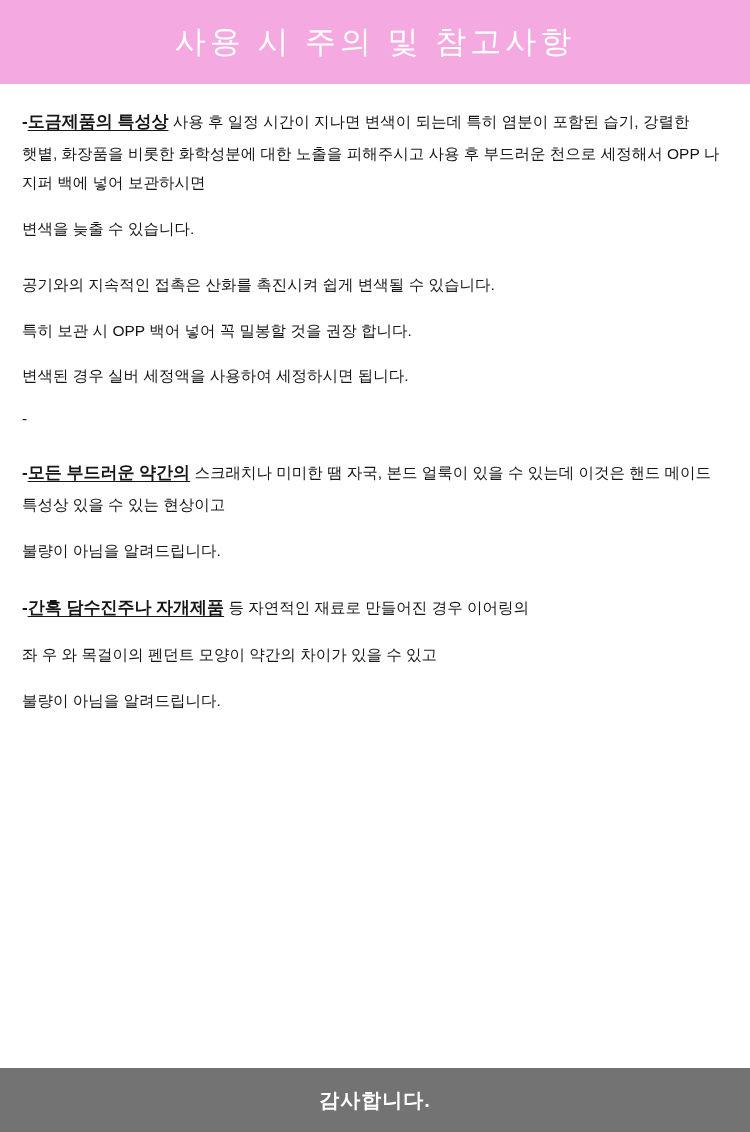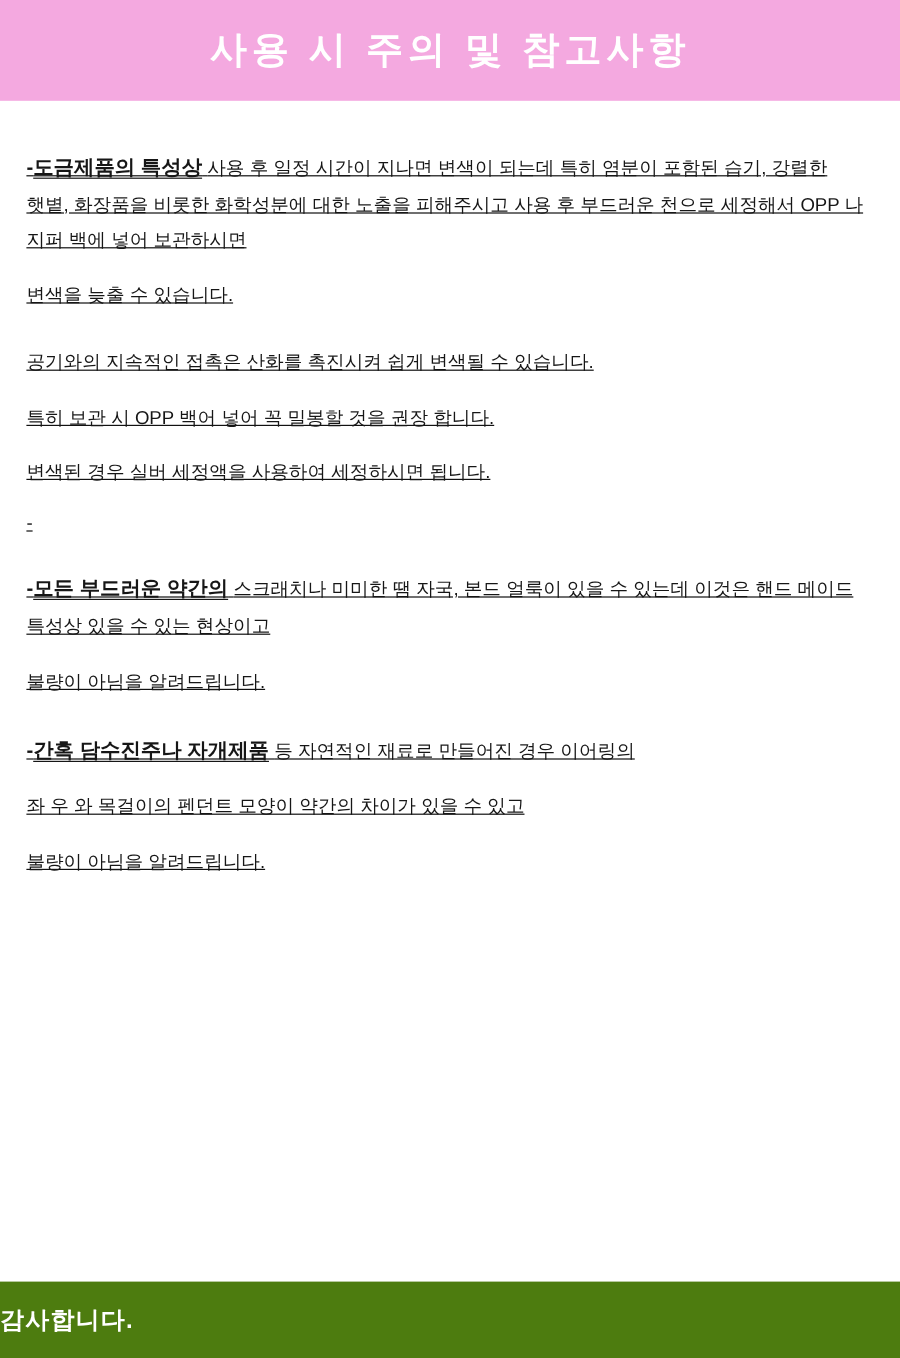--- a/index.html
+++ b/index.html
@@ -24,27 +24,26 @@
     width: 750px;
     height: 84px;
     background: #f4a9e0;
     display: flex;
     align-items: center;
     justify-content: center;
   }
   .header-title {
     color: #ffffff;
     font-size: 31px;
-    font-weight: bold;
+    font-weight: normal;
     letter-spacing: 4px;
   }
   .content {
-    padding: 40px 22px 0 22px;
+    padding: 22px 22px 0 22px;
     box-sizing: border-box;
-    text-decoration: underline;
   }
   .section {
     margin-bottom: 26px;
   }
   .para {
     font-size: 15.5px;
     line-height: 1.92;
     color: #161616;
     word-break: keep-all;
     margin: 0;
@@ -66,24 +65,24 @@
     font-size: 15.5px;
     line-height: 1.6;
     color: #161616;
   }
   .footer-banner {
     position: absolute;
     left: 0;
     bottom: 0;
     width: 750px;
     height: 64px;
-    background: #4d7c0f;
+    background: #737373;
     display: flex;
     align-items: center;
-    justify-content: flex-start;
+    justify-content: center;
   }
   .footer-text {
     color: #ffffff;
     font-size: 20px;
     font-weight: bold;
     letter-spacing: 1px;
   }
 </style>
 </head>
 <body>

